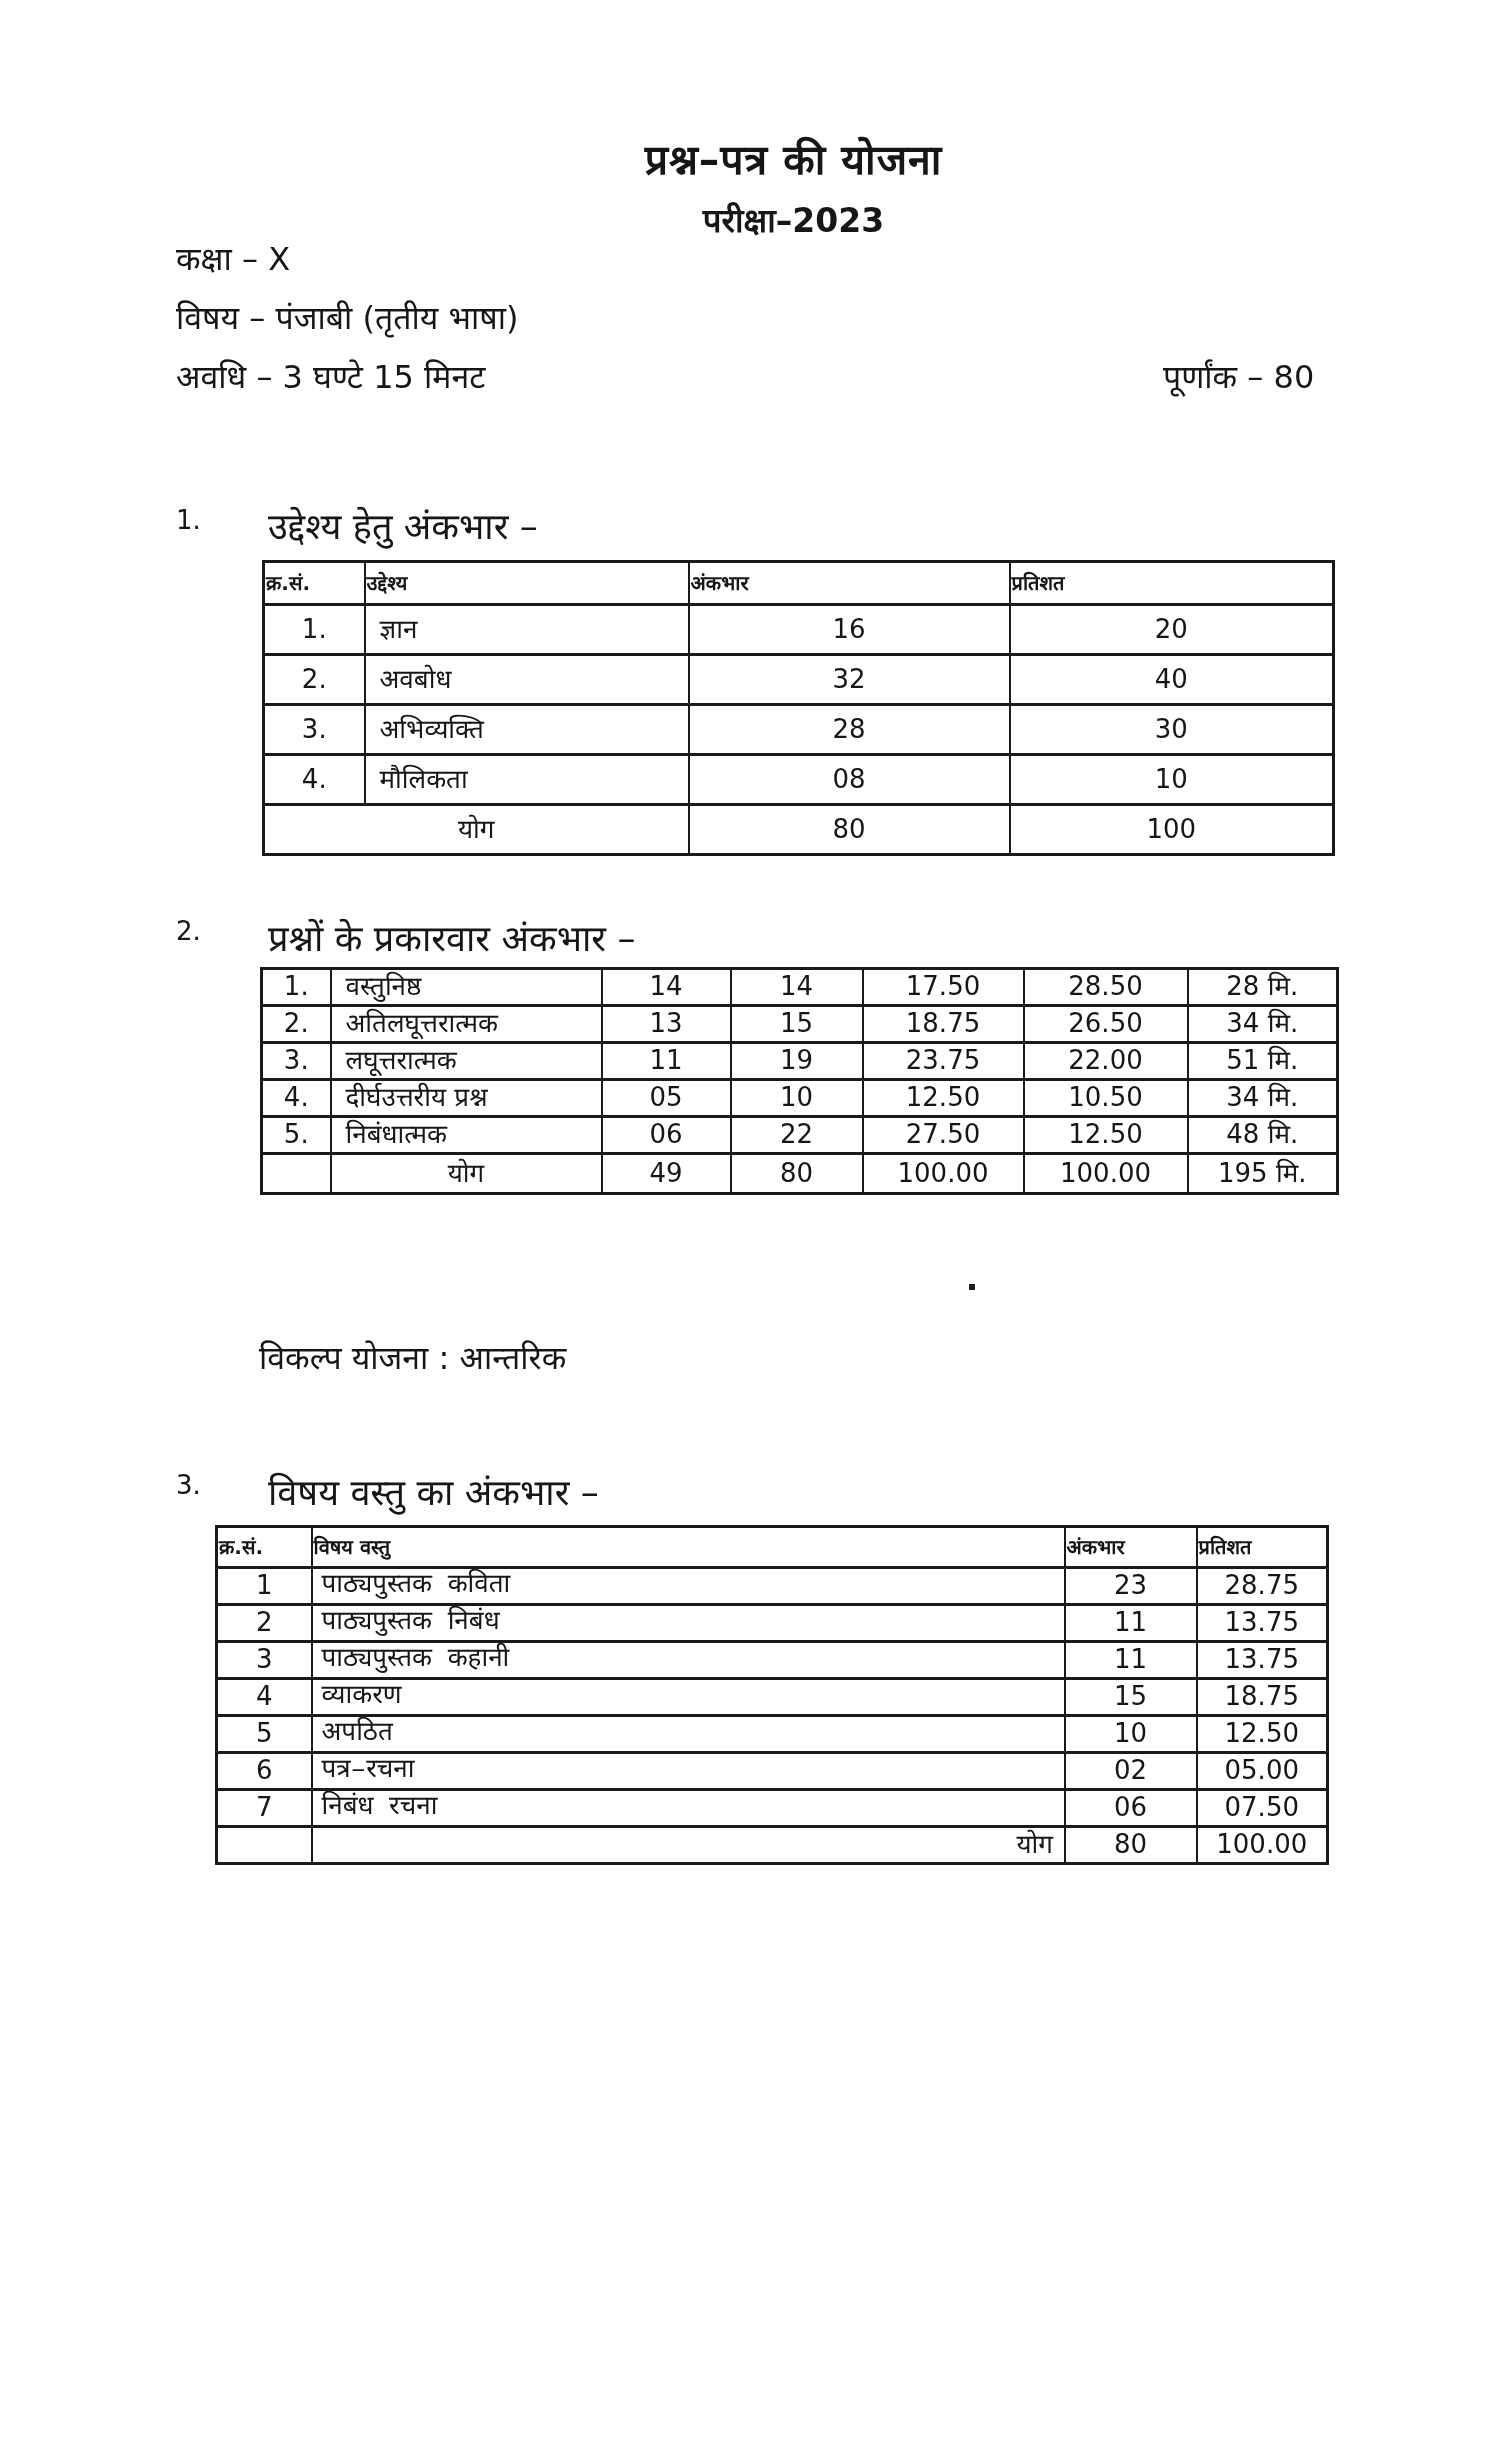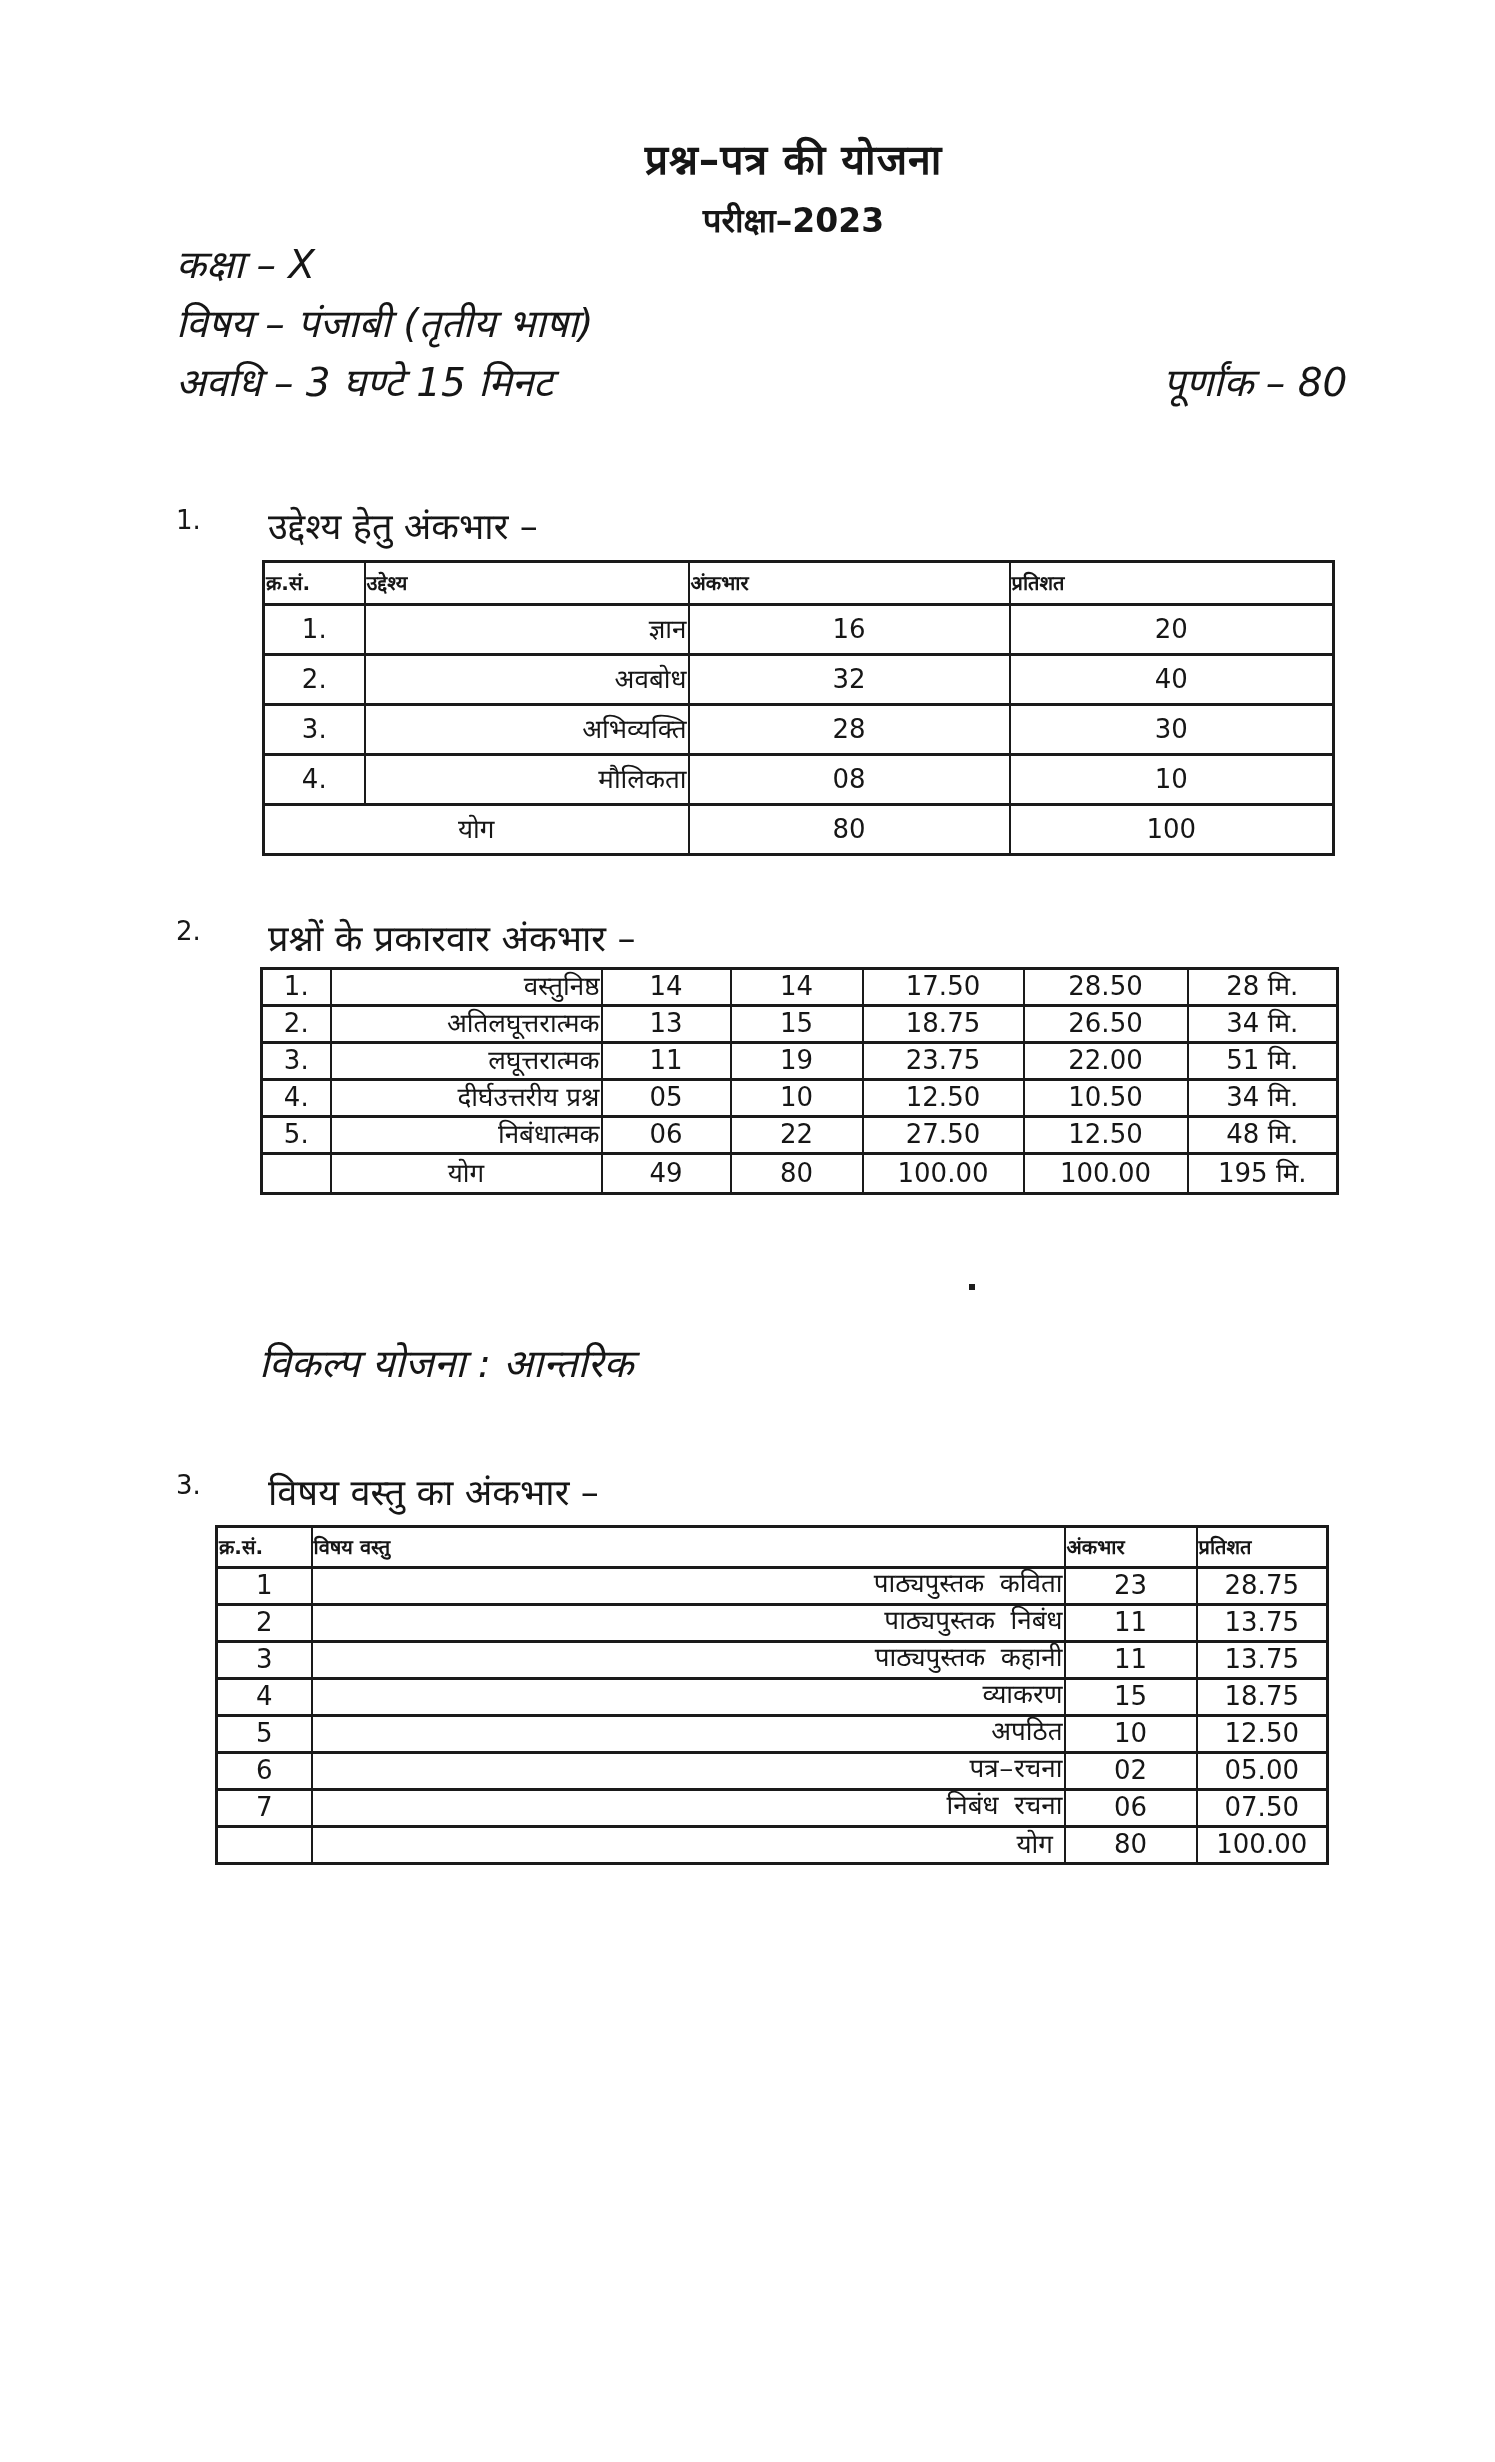--- a/index.html
+++ b/index.html
@@ -3,32 +3,32 @@
 <meta charset="utf-8">
 <style>
   html,body{margin:0;padding:0;background:#ffffff;}
   .sheet{
     position:relative;width:1495px;height:2462px;background:#ffffff;
     font-family:"DejaVu Sans",sans-serif;color:#161616;overflow:hidden;
   }
   .abs{position:absolute;}
   .page-title{top:130px;left:0;width:1495px;text-align:center;font-size:41px;font-weight:bold;transform:translateX(46px);letter-spacing:0.9px;}
   .page-subtitle{top:197px;left:0;width:1495px;text-align:center;font-size:33px;font-weight:bold;transform:translateX(46px);}
-  .meta{font-size:39px;font-style:italic;}
+  .meta{font-size:32px;}
   .sec-num{font-size:26px;}
   .sec-head{font-size:36px;}
   table{border-collapse:collapse;table-layout:fixed;position:absolute;background:#fff;}
   table{border:3.5px solid #1a1a1a;}
   th,td{border:2.6px solid #1a1a1a;border-top-width:3.5px;border-bottom-width:3.5px;overflow:hidden;}
   th{font-size:20px;font-weight:bold;text-align:left;white-space:pre-line;line-height:1.35;}
   td{font-size:26px;text-align:center;vertical-align:middle;line-height:1.15;}
   .t1 th{vertical-align:middle;}
   .t2 th{vertical-align:top;padding-top:2.6px;}
   .t3 th{vertical-align:middle;}
-  td.name{text-align:right;padding-left:14px;}
+  td.name{text-align:left;padding-left:14px;}
   .t3 td.name{padding-left:9px;font-family:Liberation Mono, monospace;}
   td.ralign{text-align:right;padding-right:10.6px;}
   .stray-dot{width:6.2px;height:6.2px;background:#1c1c1c;}
 </style>
 </head>
 <body>
 
 <div class="sheet">
 
   <div class="abs page-title">प्रश्न–पत्र की योजना</div>

